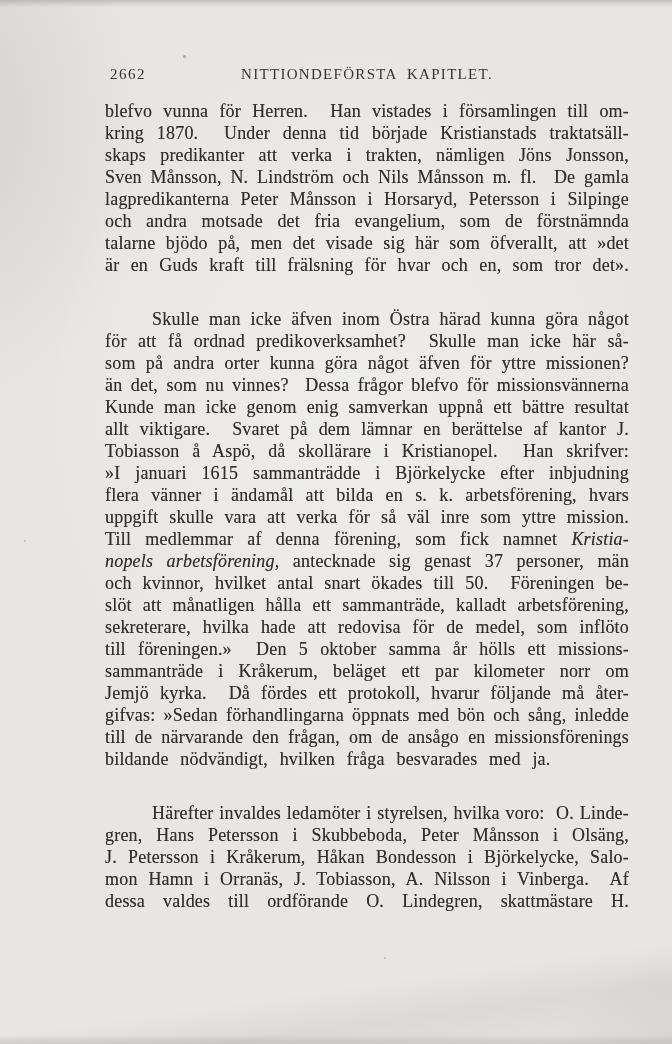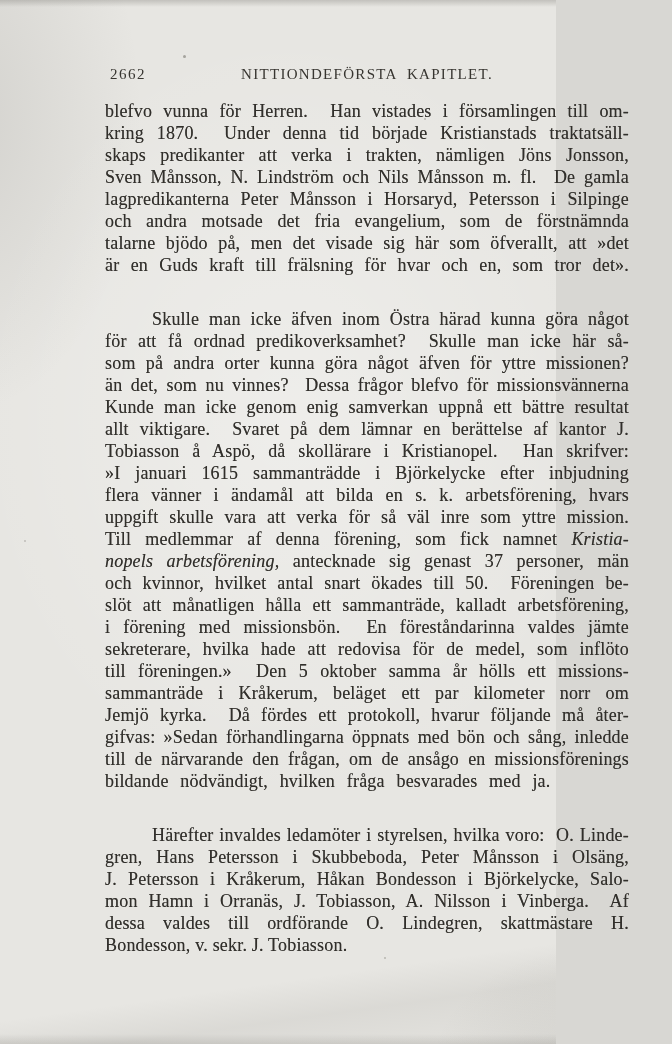--- a/index.html
+++ b/index.html
@@ -3,21 +3,21 @@
 <meta charset="utf-8">
 <style>
   html, body {
     margin: 0; padding: 0;
     width: 672px; height: 1044px;
     overflow: hidden;
     background: #d8d7d3;
   }
   .page {
     position: relative;
-    width: 556px; height: 1044px;
+    width: 672px; height: 1044px;
     background-color: #e7e6e2;
     background-image:
       linear-gradient(to bottom, rgba(110,108,102,0.30) 0px, rgba(110,108,102,0.0) 7px),
       linear-gradient(to top, rgba(110,108,102,0.18) 0px, rgba(110,108,102,0.0) 10px),
       radial-gradient(ellipse 260px 420px at -40px 120px, rgba(105,103,97,0.16), rgba(105,103,97,0) 70%),
       radial-gradient(ellipse 220px 180px at 105% 103%, rgba(105,103,97,0.14), rgba(105,103,97,0) 70%),
       linear-gradient(172deg, rgba(0,0,0,0) 91%, rgba(108,106,99,0.10) 94.5%, rgba(108,106,99,0.02) 100%),
       radial-gradient(ellipse 420px 520px at 52% 40%, rgba(255,255,255,0.30), rgba(255,255,255,0) 75%);
     font-family: "Liberation Serif", "DejaVu Serif", serif;
     color: #312f2b;
@@ -94,34 +94,32 @@
       <div class="line"><span>Kunde man icke genom enig samverkan uppnå ett bättre resultat</span></div>
       <div class="line"><span>allt viktigare.  Svaret på dem lämnar en berättelse af kantor J.</span></div>
       <div class="line"><span>Tobiasson å Aspö, då skollärare i Kristianopel.  Han skrifver:</span></div>
       <div class="line"><span>»I januari 1615 sammanträdde i Björkelycke efter inbjudning</span></div>
       <div class="line"><span>flera vänner i ändamål att bilda en s. k. arbetsförening, hvars</span></div>
       <div class="line"><span>uppgift skulle vara att verka för så väl inre som yttre mission.</span></div>
       <div class="line"><span>Till medlemmar af denna förening, som fick namnet </span><span class="it">Kristia-</span></div>
       <div class="line"><span class="it">nopels arbetsförening,</span><span> antecknade sig genast 37 personer, män</span></div>
       <div class="line"><span>och kvinnor, hvilket antal snart ökades till 50.  Föreningen be-</span></div>
       <div class="line"><span>slöt att månatligen hålla ett sammanträde, kalladt arbetsförening,</span></div>
-      <div class="line"><span>i förening med missionsbön.  En föreståndarinna valdes jämte</span></div>
       <div class="line"><span>sekreterare, hvilka hade att redovisa för de medel, som inflöto</span></div>
       <div class="line"><span>till föreningen.»  Den 5 oktober samma år hölls ett missions-</span></div>
       <div class="line"><span>sammanträde i Kråkerum, beläget ett par kilometer norr om</span></div>
       <div class="line"><span>Jemjö kyrka.  Då fördes ett protokoll, hvarur följande må åter-</span></div>
       <div class="line"><span>gifvas: »Sedan förhandlingarna öppnats med bön och sång, inledde</span></div>
       <div class="line"><span>till de närvarande den frågan, om de ansågo en missionsförenings</span></div>
       <div class="line left spread"><span>bildande nödvändigt, hvilken fråga besvarades med ja.</span></div>
       <div class="line indent"><span>Härefter invaldes ledamöter i styrelsen, hvilka voro:  O. Linde-</span></div>
       <div class="line"><span>gren, Hans Petersson i Skubbeboda, Peter Månsson i Olsäng,</span></div>
       <div class="line"><span>J. Petersson i Kråkerum, Håkan Bondesson i Björkelycke, Salo-</span></div>
       <div class="line"><span>mon Hamn i Orranäs, J. Tobiasson, A. Nilsson i Vinberga.  Af</span></div>
       <div class="line"><span>dessa valdes till ordförande O. Lindegren, skattmästare H.</span></div>
-      <div class="line left"><span>Bondesson, v. sekr. J. Tobiasson.</span></div>
     </div>
 
   <div class="speck" id="speck1"></div>
   <div class="speck" id="speck2"></div>
   <div class="speck" id="speck3"></div>
   <div class="speck" id="speck4"></div>
   <div class="speck" id="speck5"></div>
 
 </div>
 

